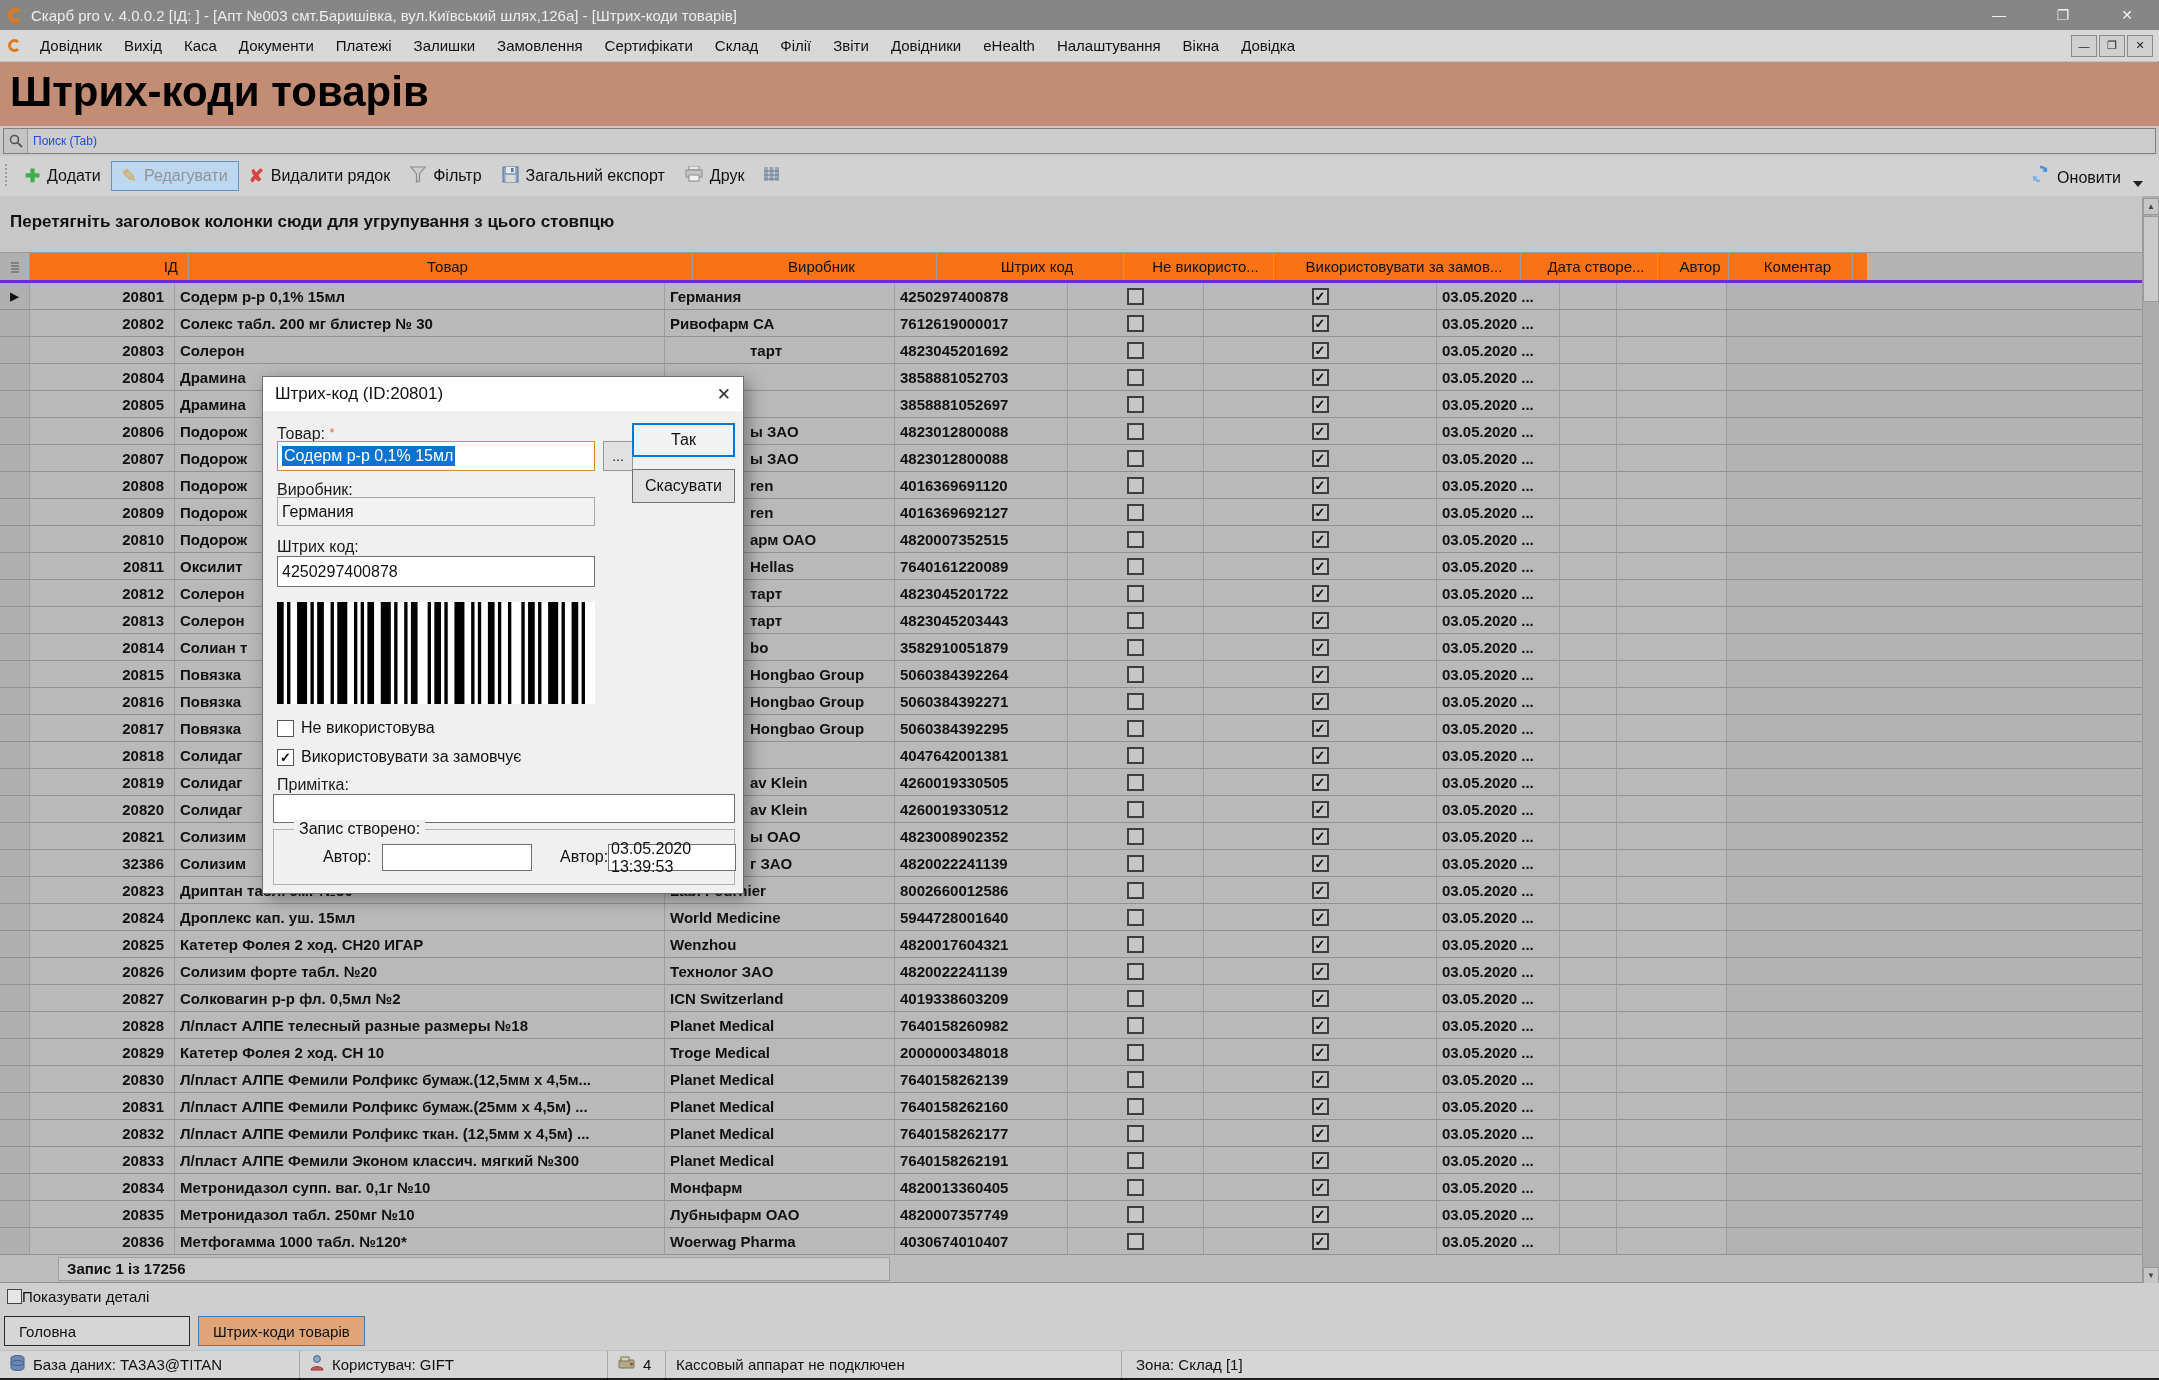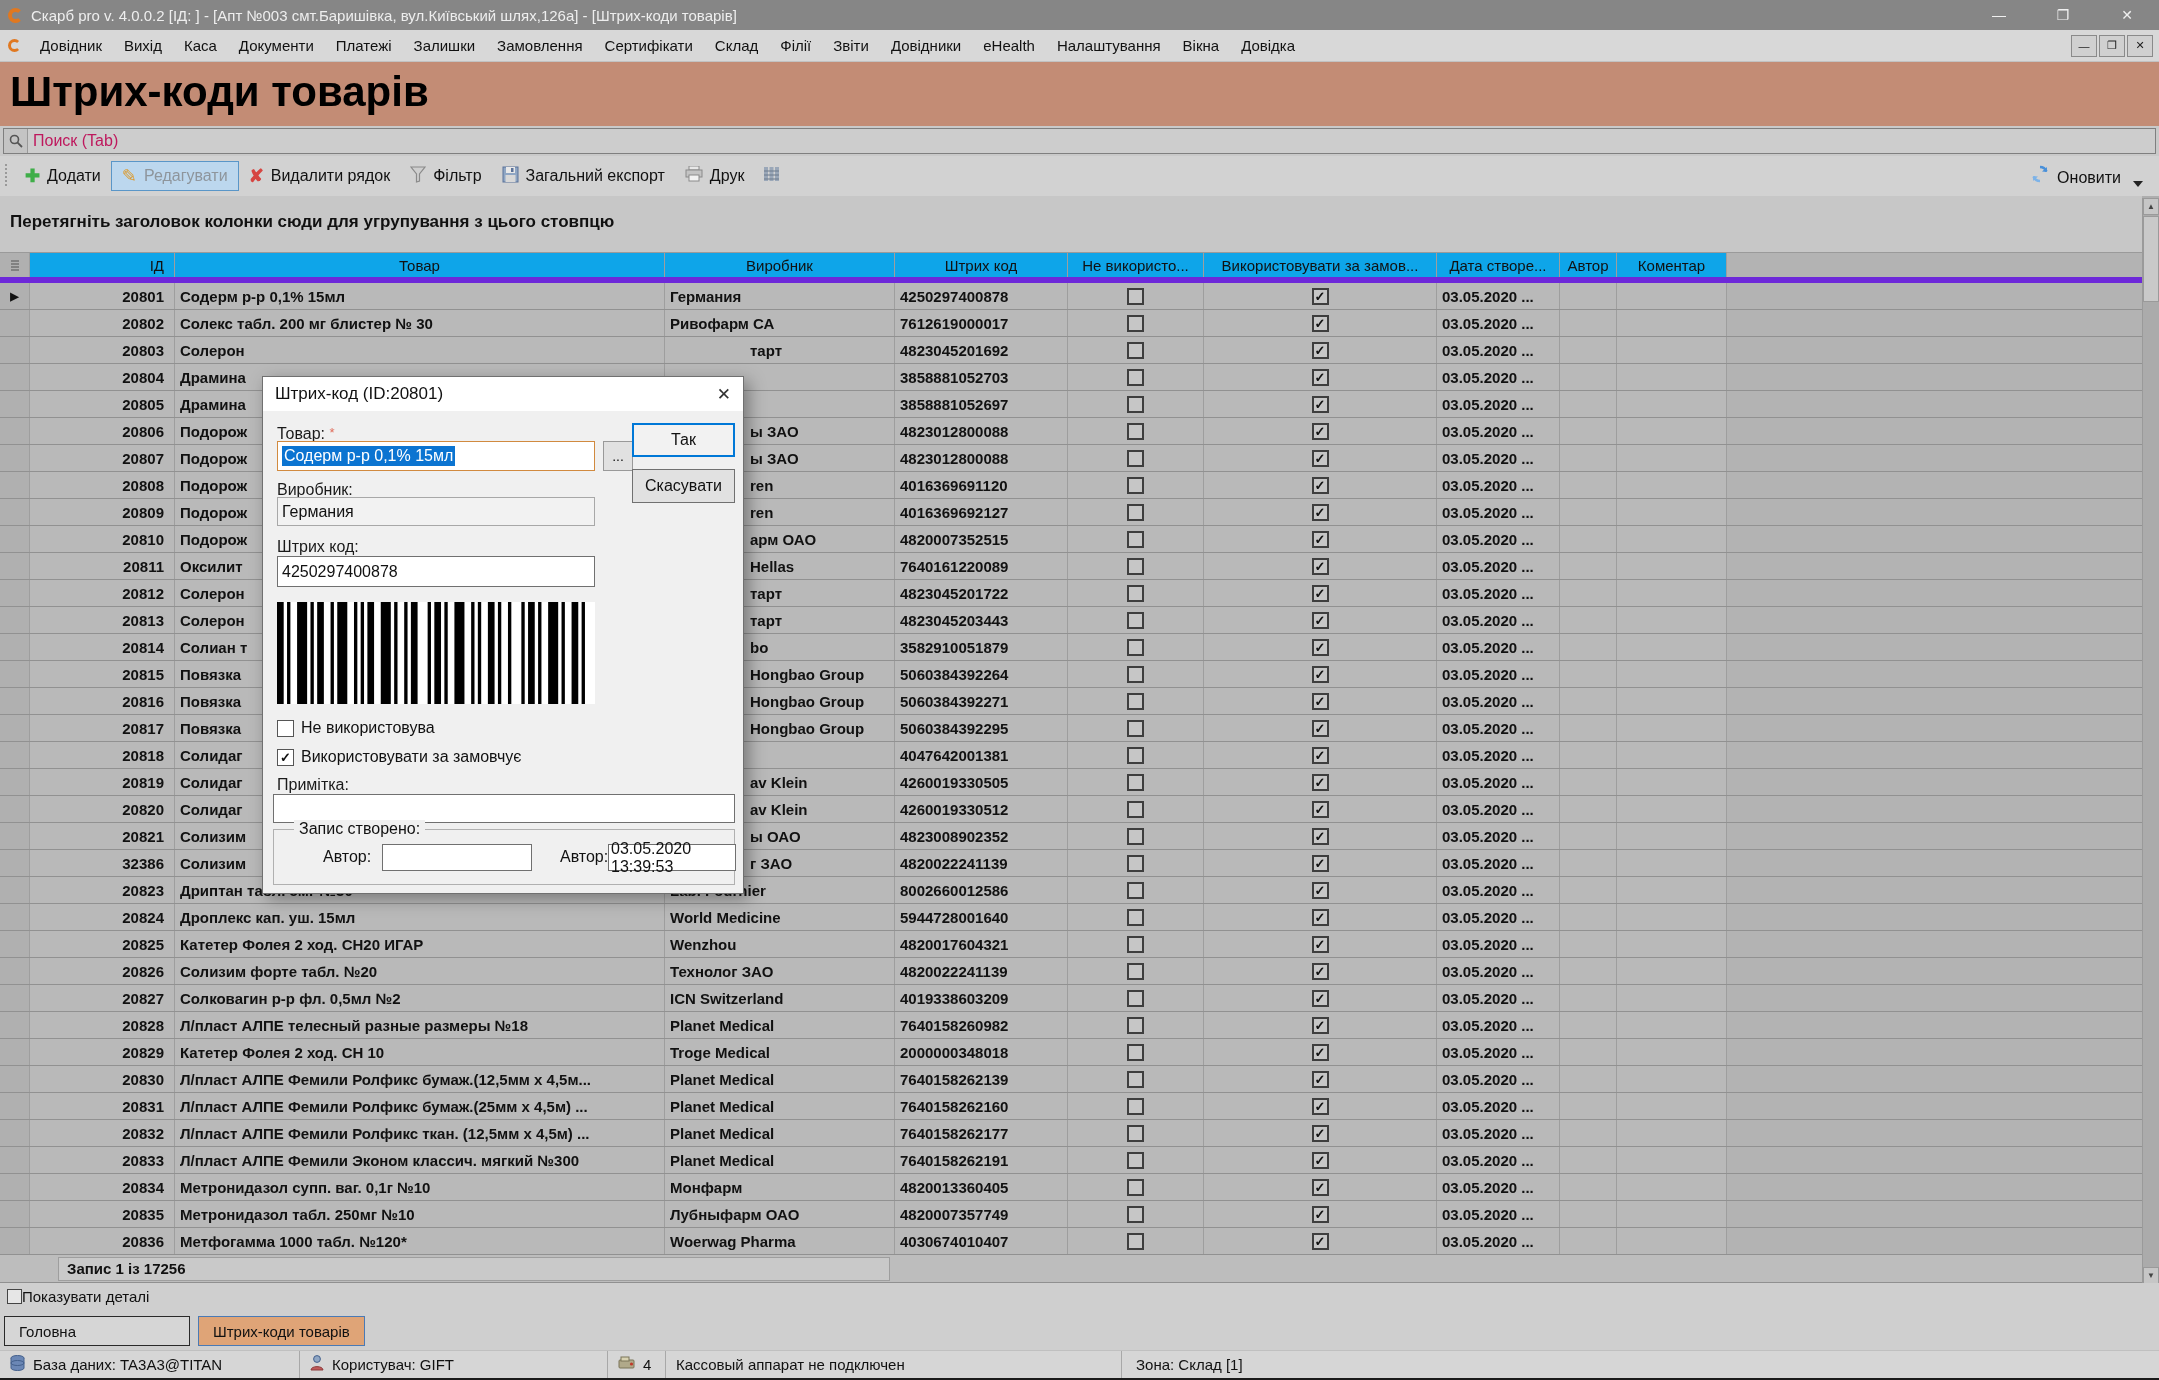--- a/index.html
+++ b/index.html
@@ -25,21 +25,21 @@
   
   .pagehead { position:absolute; left:0; top:62px; width:2159px; height:64px; background:#c38c75; }
   .pagehead h1 { font-size:42px; font-weight:bold; padding:6px 0 0 10px; color:#000; }
 
   
   .searchrow { position:absolute; left:0; top:126px; width:2159px; height:30px; background:#c9c9c9;
                display:flex; align-items:center; padding:2px 3px; }
   .searchbox { flex:1; height:26px; background:#cdcdcd; border:1px solid #7f7f7f; display:flex; align-items:center; }
   .search-iconbox { width:24px; height:24px; border-right:1px solid #9a9a9a; background:#c4c4c4;
                     display:flex; align-items:center; justify-content:center; }
-  .search-placeholder { color:#be185d; font-size:16px; padding-left:5px; }
+  .search-placeholder { color:#1d4ed8; font-size:12px; padding-left:5px; }
 
   
   .toolbar { position:absolute; left:0; top:156px; width:2159px; height:40px; background:#d2d2d2;
              display:flex; align-items:center; font-size:16px; }
   .grip { width:6px; height:24px; margin:0 6px 0 3px;
           background-image:repeating-linear-gradient(#9a9a9a 0 2px, transparent 2px 4px); background-size:2px 100%; background-repeat:no-repeat; background-position:center; }
   .tbtn { display:flex; align-items:center; gap:7px; padding:5px 10px; white-space:nowrap; }
   .tbtn.selected { background:#bcd7ee; border:1px solid #5a96c8; color:#8e959c; }
   .ticon { font-size:18px; line-height:1; }
   .ticon.add { color:#3fae49; font-weight:bold; }
@@ -48,22 +48,22 @@
   .refresh-area { margin-left:auto; margin-right:16px; display:flex; align-items:flex-end; gap:8px; }
   .caret-down { width:0; height:0; border-left:5px solid transparent; border-right:5px solid transparent;
                 border-top:6px solid #222; margin-left:4px; margin-top:8px; }
 
   
   .grouphint { position:absolute; left:0; top:196px; width:2142px; height:56px; background:#c7c7c7;
                font-weight:bold; font-size:17px; padding:16px 0 0 10px; }
 
   
   .grid { position:absolute; left:0; top:252px; width:2142px; }
-  .grid-header { display:flex; height:31px; background:#0ea5e9; border-top:1px solid #9a9a9a;
-                 border-bottom:6px solid #6d28d9; font-size:15px; }
+  .grid-header { display:flex; height:31px; background:#f97316; border-top:1px solid #9a9a9a;
+                 border-bottom:3px solid #6d28d9; font-size:15px;gap:14px; }
   .hcell { border-right:1px solid #9e9e9e; display:flex; align-items:center; justify-content:center;
            overflow:hidden; white-space:nowrap; }
   .grid-row { display:flex; height:27px; background:#b9b9b9; border-bottom:1px solid #919191;
               font-size:15px; font-weight:bold; }
   .cell { border-right:1px solid #9e9e9e; display:flex; align-items:center; padding:0 5px;
           overflow:hidden; white-space:nowrap; }
   .c-ind { width:30px; justify-content:center; background:#b0b0b0; font-size:11px; padding:0; }
   .c-id  { width:145px; justify-content:flex-end; padding-right:10px; }
   .c-prod{ width:490px; }
   .c-mfr { width:230px;text-align:center; }

